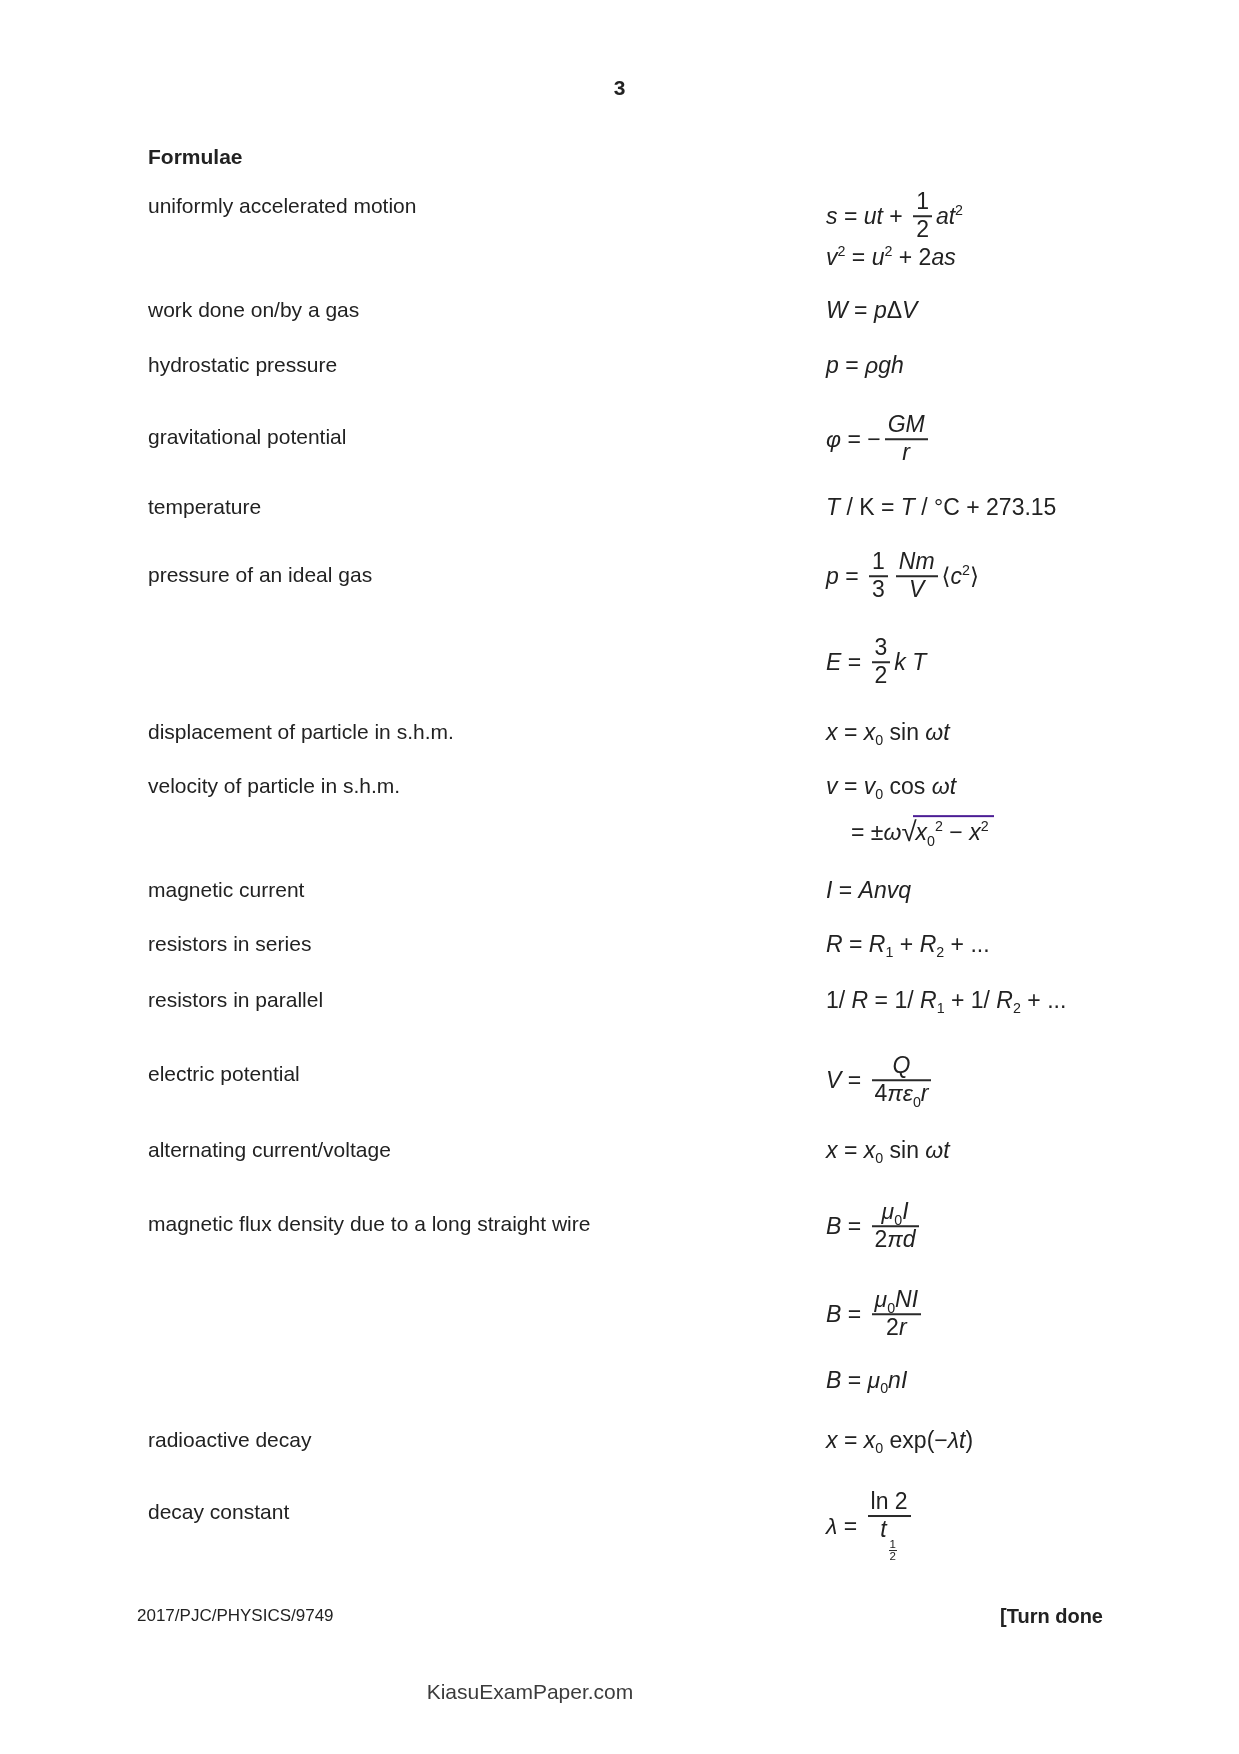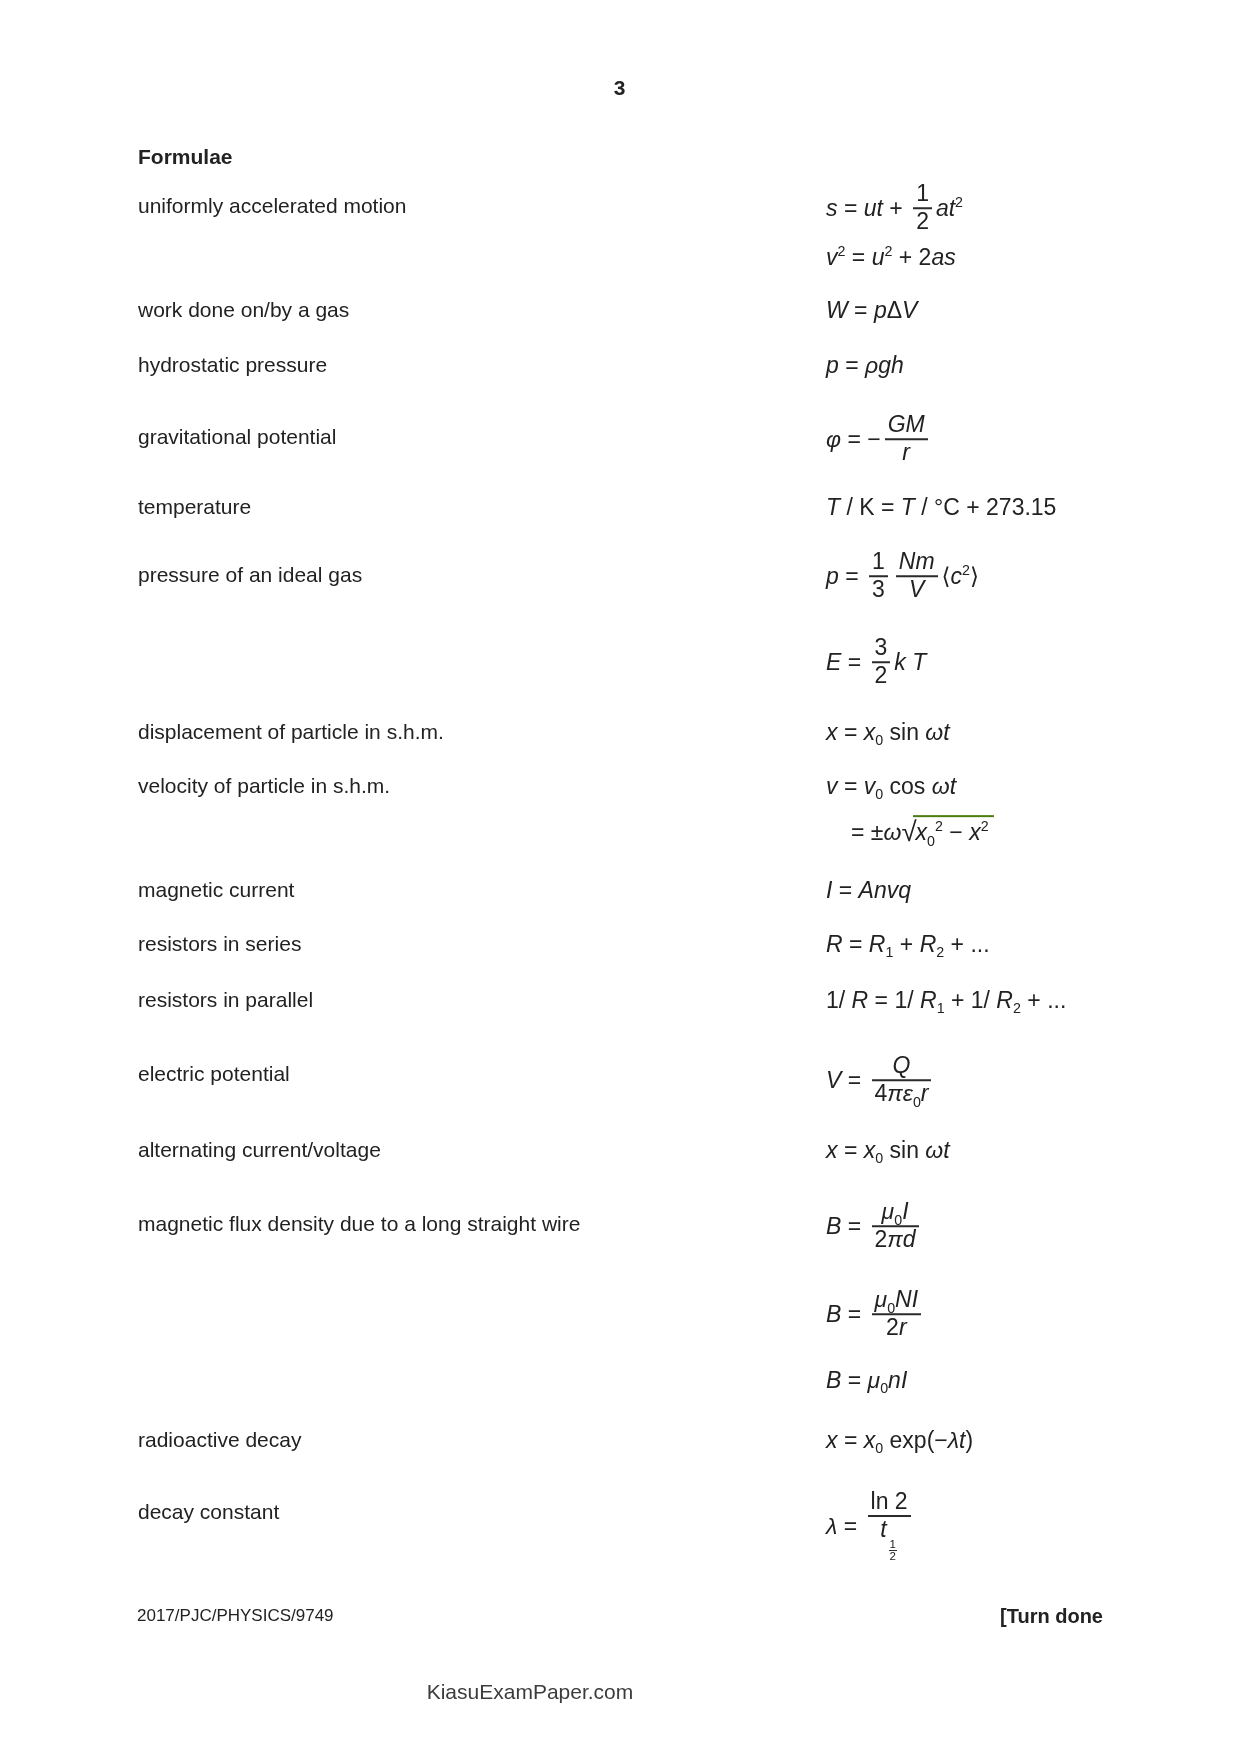--- a/index.html
+++ b/index.html
@@ -11,21 +11,21 @@
     font-family: "Liberation Sans", sans-serif;
     color: #222222;
     overflow: hidden;
   }
   .abs {
     position: absolute;
     transform: translateY(-50%);
     white-space: nowrap;
     line-height: 1.15;
   }
-  .lbl { left: 138px; font-size: 21px; }
+  .lbl { left: 148px; font-size: 21px; }
   .heading { font-weight: bold; }
   .eq { left: 826px; font-size: 23px; }
   .eq i { font-style: italic; }
   sup { font-size: 0.62em; vertical-align: super; line-height: 0; }
   sub { font-size: 0.62em; vertical-align: sub; line-height: 0; }
   .frac {
     display: inline-block;
     vertical-align: middle;
     text-align: center;
     line-height: 1.12;
@@ -39,21 +39,21 @@
   .frac.tiny > span:first-child { border-bottom: 1px solid #2a2a2a; }
   .halfsub {
     display: inline-block;
     font-size: 0.5em;
     vertical-align: -1.5em;
     margin-left: 1px;
   }
   .rad { display: inline-block; font-size: 1.2em; transform: translateY(1px); }
   .sqrt-body {
     display: inline-block;
-    border-top: 2px solid #4d7c0f;
+    border-top: 2px solid #4c1d95;
     margin-left: -4px;
     padding: 2px 5px 0 3px;
   }
   .page-number {
     left: 0; width: 1239px;
     text-align: center;
     font-weight: bold;
     font-size: 21px;
   }
   .footer-left { left: 137px; font-size: 17px; }
@@ -67,21 +67,21 @@
 </style>
 </head>
 <body>
 
 <div class="page">
 
   <div class="abs page-number" style="top:88px">3</div>
   <div class="abs lbl heading" style="top:157px">Formulae</div>
 
   <div class="abs lbl" style="top:206px">uniformly accelerated motion</div>
-  <div class="abs eq" style="top:210px"><i>s</i> = <i>ut</i> + <span class="frac"><span>1</span><span>2</span></span><i>at</i><sup>2</sup></div>
+  <div class="abs eq" style="top:218px"><i>s</i> = <i>ut</i> + <span class="frac"><span>1</span><span>2</span></span><i>at</i><sup>2</sup></div>
   <div class="abs eq" style="top:257px"><i>v</i><sup>2</sup> = <i>u</i><sup>2</sup> + 2<i>as</i></div>
 
   <div class="abs lbl" style="top:310px">work done on/by a gas</div>
   <div class="abs eq" style="top:310px"><i>W</i> = <i>p</i>Δ<i>V</i></div>
 
   <div class="abs lbl" style="top:365px">hydrostatic pressure</div>
   <div class="abs eq" style="top:365px"><i>p</i> = <i>ρgh</i></div>
 
   <div class="abs lbl" style="top:437px">gravitational potential</div>
   <div class="abs eq" style="top:441px"><i>φ</i> = −<span class="frac"><span><i>GM</i></span><span><i>r</i></span></span></div>

